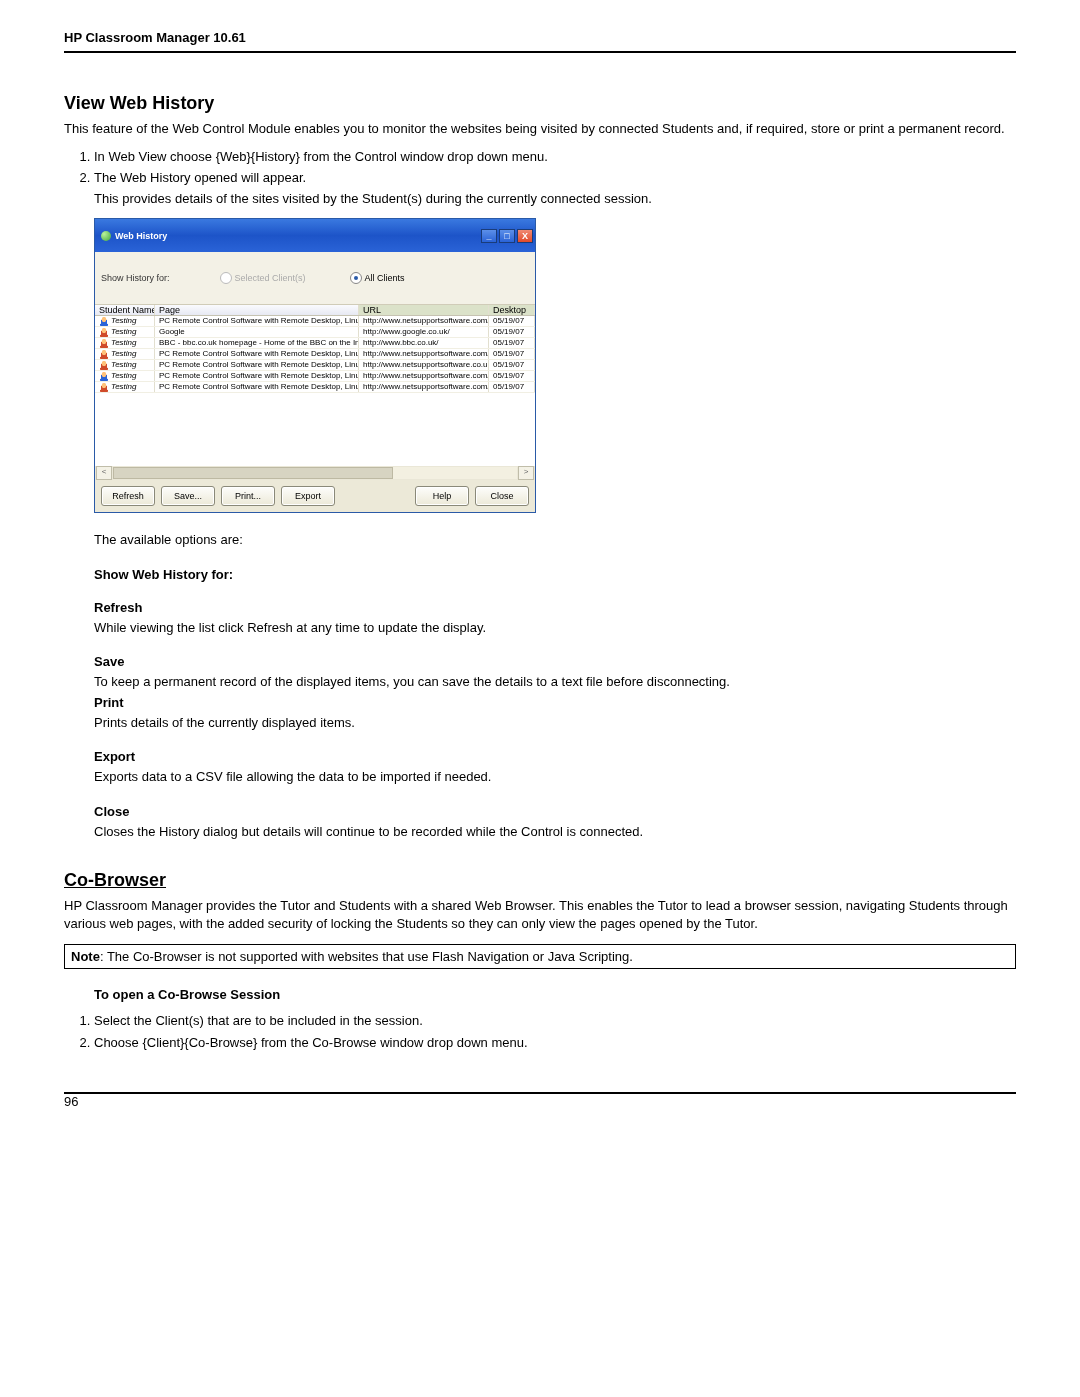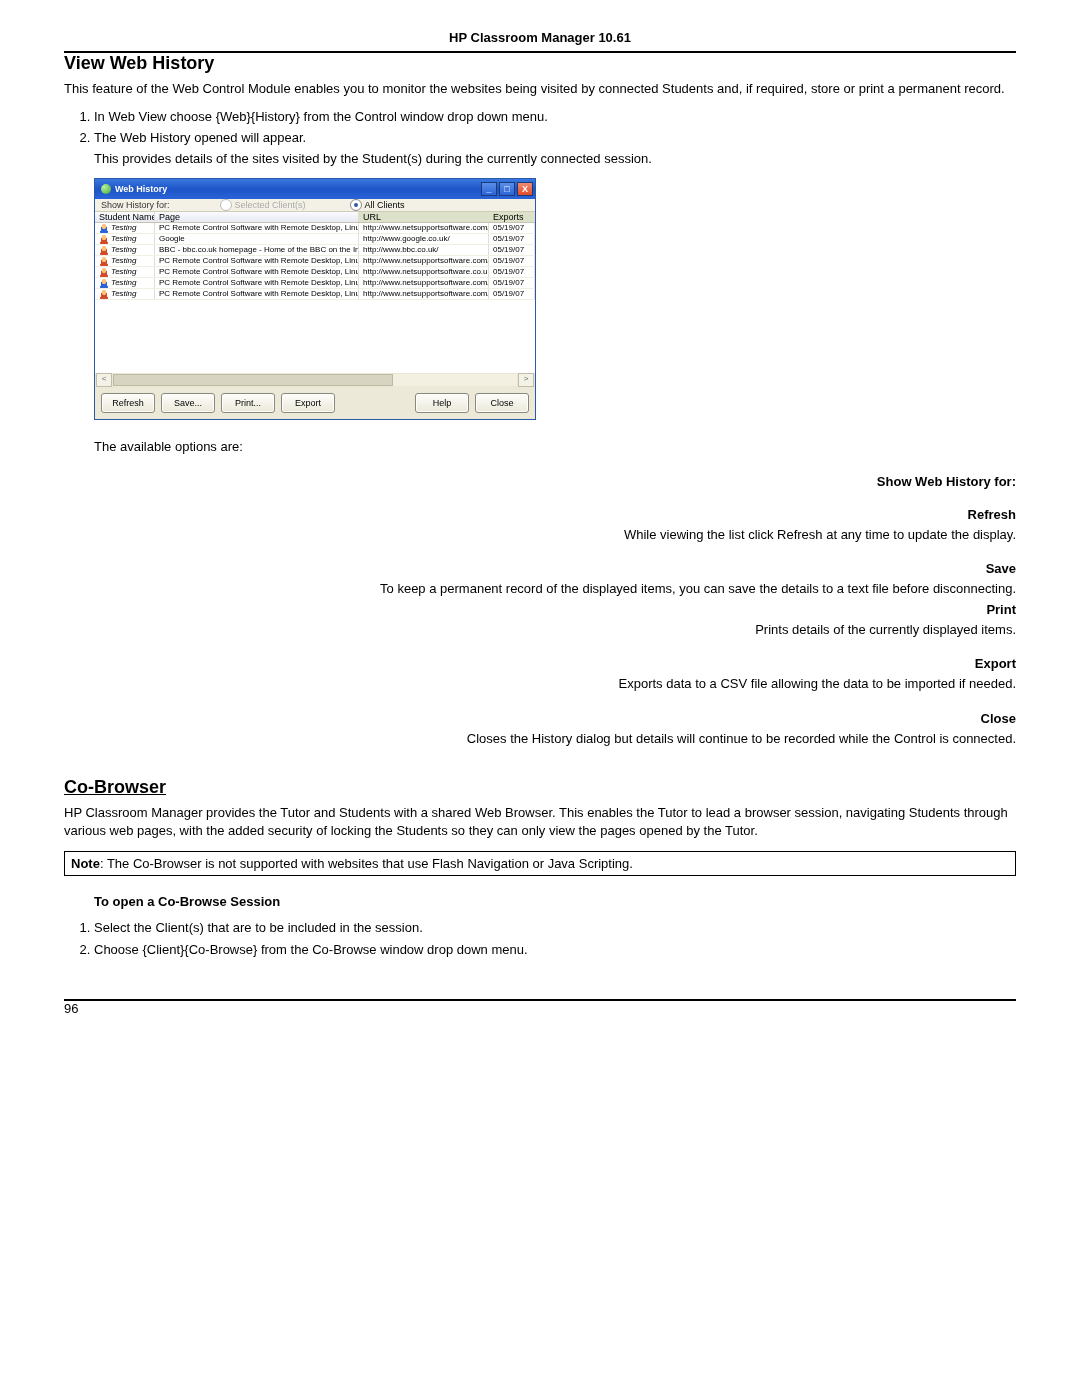--- a/index.html
+++ b/index.html
@@ -8,25 +8,26 @@
     font-family: Verdana, Geneva, sans-serif;
     font-size: 13px;
     color: #000;
     width: 1080px;
   }
   .page {
     box-sizing: border-box;
     padding: 30px 64px 40px 64px;
   }
   .running-head {
-    text-align: center;
+    text-align: left;
     font-weight: bold;
     font-size: 13px;
     padding-bottom: 6px;
     border-bottom: 2px solid #000;
+    margin-bottom: 40px;
   }
   h1.sec {
     font-size: 18px;
     font-weight: bold;
     margin: 0 0 6px 0;
   }
   p { margin: 4px 0; line-height: 1.35; }
   ol.numlist { margin: 10px 0 10px 0; padding-left: 30px; }
   ol.numlist li { margin: 3px 0; line-height: 1.4; }
   .opt-head { font-weight: bold; margin-top: 18px; margin-bottom: 2px; }
@@ -50,21 +51,21 @@
     font-family: Tahoma, Arial, sans-serif;
     font-size: 9px;
     border: 1px solid #2a5aa7;
     box-shadow: 0 0 0 1px #9bb6dc inset;
     background: #ece9d8;
   }
   .dlg-titlebar {
     display: flex;
     align-items: center;
     justify-content: space-between;
-    height: 20px;
+    height: 33px;
     padding: 0 2px 0 6px;
     background: linear-gradient(to bottom, #3a79e0 0%, #1d54c8 50%, #2a63d7 100%);
     color: #fff;
     font-weight: bold;
     font-size: 9px;
   }
   .dlg-title-left { display:flex; align-items:center; gap:4px; }
   .title-icon {
     width: 10px; height:10px; border-radius:50%;
     background: radial-gradient(circle at 30% 30%, #baf39b, #3fa63a);
@@ -75,21 +76,21 @@
     width: 16px; height: 14px;
     display:flex; align-items:center; justify-content:center;
     font-size:9px; font-weight:bold;
     color:#fff; border:1px solid #1a3c7a; box-sizing:border-box;
   }
   .winbtn.min, .winbtn.max { background: linear-gradient(#5c8fe8,#2a63d7); }
   .winbtn.cls { background: linear-gradient(#f08a73,#e24a2a); }
 
   .dlg-toolbar {
     display:flex; align-items:center; gap:0;
-    padding: 0 6px;
+    padding: 20px 6px;
     background:#f3f1e6;
     border-bottom:1px solid #d0ccb8;
   }
   .dlg-toolbar .lbl { font-size:9px; color:#333; margin-right:10px; }
   .radio-wrap { display:flex; align-items:center; gap:3px; margin-right:14px; font-size:9px; color:#777; }
   .radio-wrap.active { color:#000; }
   .radio-dot {
     width:10px; height:10px; border:1px solid #888; border-radius:50%;
     display:inline-flex; align-items:center; justify-content:center; background:#fff;
   }
@@ -208,21 +209,21 @@
         <label class="radio-wrap active">
           <span class="radio-dot on"></span>
           <span>All Clients</span>
         </label>
       </div>
 
       <div class="grid-head">
         <div class="col-name">Student Name</div>
         <div class="col-page">Page</div>
         <div class="col-url">URL</div>
-        <div class="col-open">Exports</div>
+        <div class="col-open">Desktop</div>
       </div>
 
       <div class="grid-body">
         <div class="grid-row">
           <div class="col-name">
               <span class="ic-user blue"></span>
               <span>Testing</span>
             </div>
           <div class="col-page">PC Remote Control Software with Remote Desktop, Linux and Pocket PC support.</div>
           <div class="col-url">http://www.netsupportsoftware.com/</div>
@@ -299,21 +300,21 @@
         <div class="dlg-btn">Export</div>
         <div class="spacer"></div>
         <div class="dlg-btn">Help</div>
         <div class="dlg-btn">Close</div>
       </div>
     </div>
   </div>
 
   <p style="margin-left:30px; margin-top:6px;">The available options are:</p>
 
-  <div style="margin-left:30px;text-align:right;">
+  <div style="margin-left:30px;">
     <div class="opt-head">Show Web History for:</div>
 
     <div class="opt-head">Refresh</div>
     <p>While viewing the list click Refresh at any time to update the display.</p>
 
     <div class="opt-head">Save</div>
     <p>To keep a permanent record of the displayed items, you can save the details to a text file before disconnecting.</p>
 
     <div class="opt-head" style="margin-top:2px;">Print</div>
     <p>Prints details of the currently displayed items.</p>

